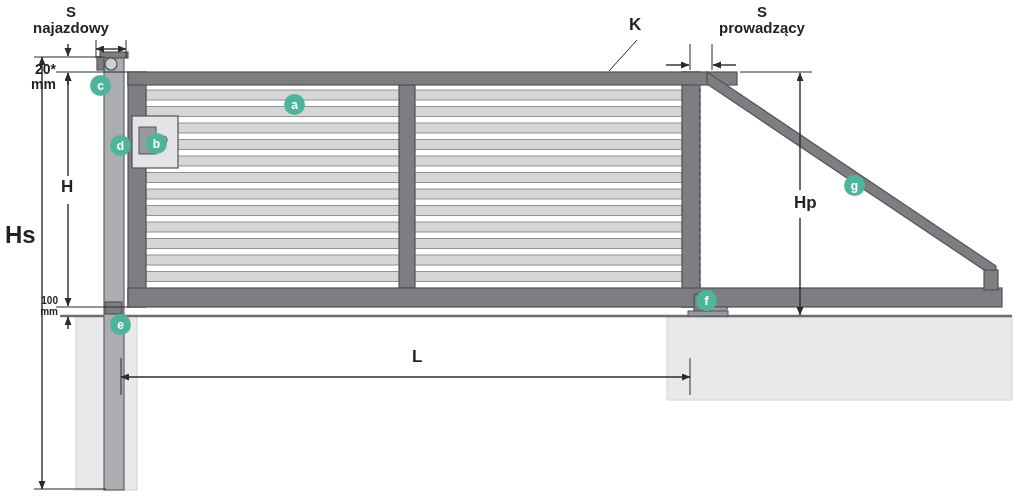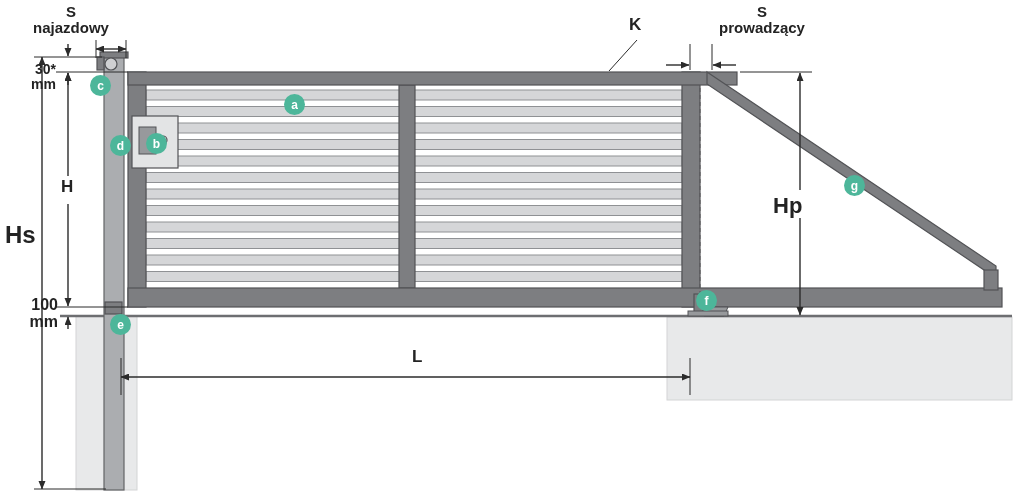--- a/index.html
+++ b/index.html
@@ -122,29 +122,29 @@
   </div>
 
   <div class="lbl" style="left:700px;top:4px;width:124px;text-align:center;font-size:15px">
     <div>S</div>
     <div>prowadzący</div>
   </div>
 
   <div class="lbl" style="left:629px;top:16px;font-size:17px">K</div>
   <div class="lbl" style="left:5px;top:222px;font-size:24px">Hs</div>
   <div class="lbl" style="left:61px;top:178px;font-size:17px">H</div>
-  <div class="lbl" style="left:773px;top:194px;font-size:22px">Hp</div>
+  <div class="lbl" style="left:794px;top:194px;font-size:17px">Hp</div>
   <div class="lbl" style="left:412px;top:348px;font-size:17px">L</div>
 
   <div class="lbl" style="left:10px;top:62px;width:46px;text-align:right;font-size:14px">
-    <div>30*</div>
+    <div>20*</div>
     <div>mm</div>
   </div>
 
-  <div class="lbl" style="left:14px;top:296px;width:44px;text-align:right;font-size:16px">
+  <div class="lbl" style="left:14px;top:296px;width:44px;text-align:right;font-size:10px">
     <div>100</div>
     <div>mm</div>
   </div>
 
   <div class="marker" style="left:284px;top:94px">a</div>
   <div class="marker" style="left:146px;top:133px">b</div>
   <div class="marker" style="left:90px;top:75px">c</div>
   <div class="marker" style="left:110px;top:135px">d</div>
   <div class="marker" style="left:110px;top:314px">e</div>
   <div class="marker" style="left:696px;top:290px">f</div>

